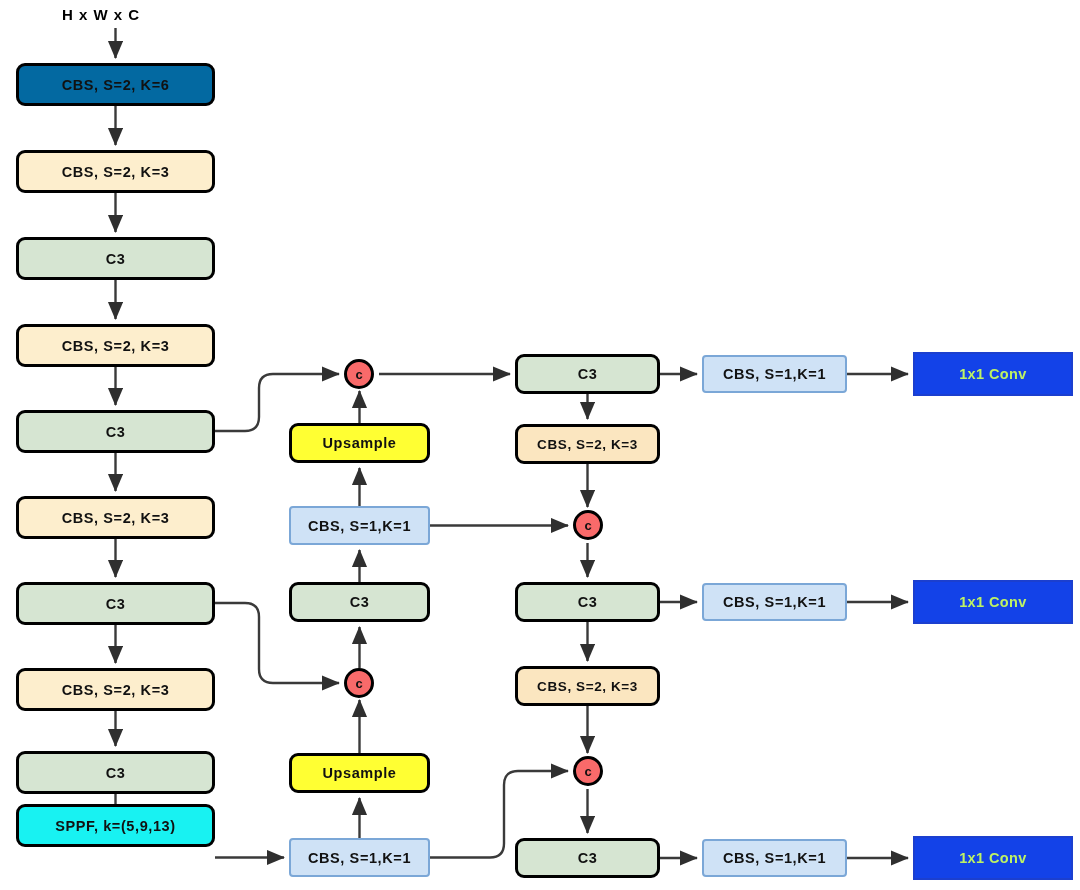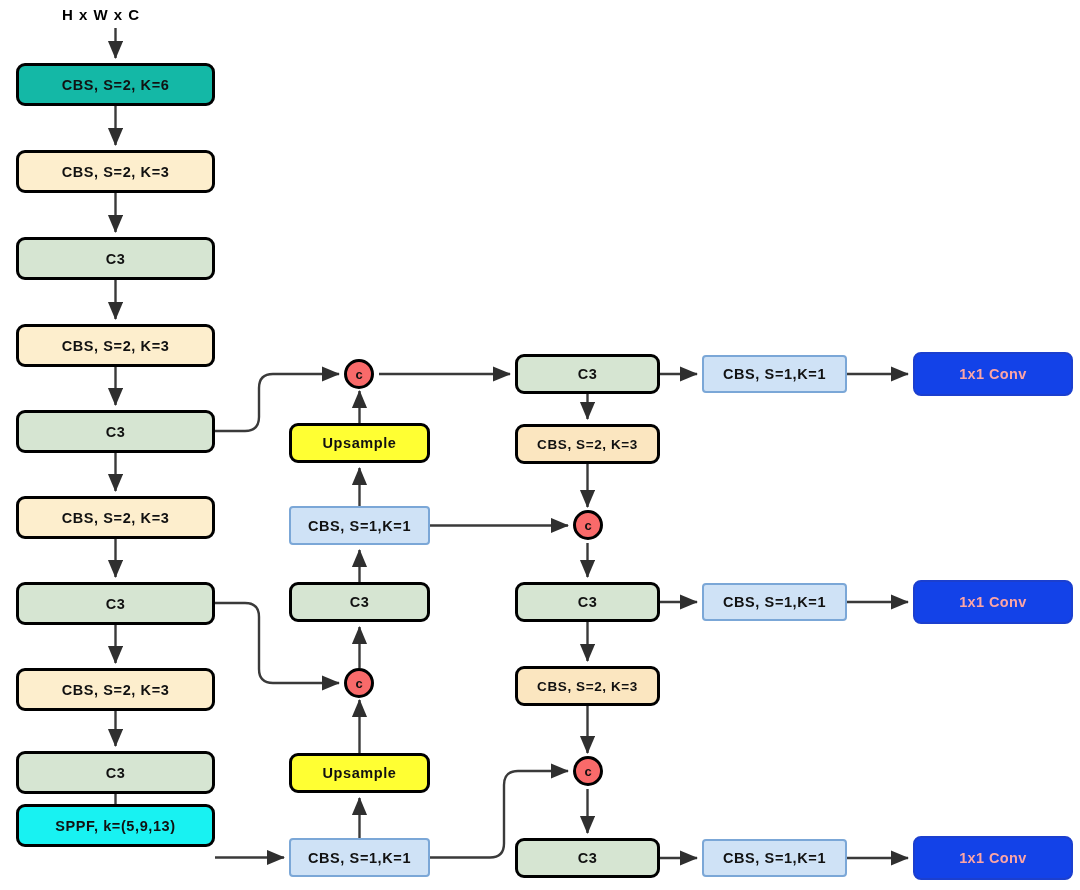--- a/index.html
+++ b/index.html
@@ -39,22 +39,22 @@
     white-space: nowrap;
   }
   .node.soft {
     border-width: 2px;
     border-color: #7ba7d7;
     border-radius: 4px;
   }
   .node.conv {
     border-width: 2px;
     border-color: #1b3fcf;
-    color: #fca5a5;
-    border-radius: 8px;
+    color: #bef264;
+    border-radius: 0;
     letter-spacing: 0.4px;
   }
   .concat {
     position: absolute;
     box-sizing: border-box;
     width: 30px;
     height: 30px;
     border-radius: 50%;
     border: 3px solid #000000;
     display: flex;
@@ -129,21 +129,21 @@
       <path d="M660,858 L697,858"></path>
 
       <path d="M847,374 L908,374"></path>
       <path d="M847,602 L908,602"></path>
       <path d="M847,858 L908,858"></path>
     </g>
   </svg>
 
   <div class="io-label" style="left:62px; top:6px;">H x W x C</div>
 
-  <div class="node" style="left:16px; top:63px; width:199px; height:43px; background:#14b8a6;">CBS,  S=2,  K=6</div>
+  <div class="node" style="left:16px; top:63px; width:199px; height:43px; background:#0369a1;">CBS,  S=2,  K=6</div>
   <div class="node" style="left:16px; top:150px; width:199px; height:43px; background:#fdeecd;">CBS,  S=2,  K=3</div>
   <div class="node" style="left:16px; top:237px; width:199px; height:43px; background:#d6e5d2;">C3</div>
   <div class="node" style="left:16px; top:324px; width:199px; height:43px; background:#fdeecd;">CBS,  S=2,  K=3</div>
   <div class="node" style="left:16px; top:410px; width:199px; height:43px; background:#d6e5d2;">C3</div>
   <div class="node" style="left:16px; top:496px; width:199px; height:43px; background:#fdeecd;">CBS,  S=2,  K=3</div>
   <div class="node" style="left:16px; top:582px; width:199px; height:43px; background:#d6e5d2;">C3</div>
   <div class="node" style="left:16px; top:668px; width:199px; height:43px; background:#fdeecd;">CBS,  S=2,  K=3</div>
   <div class="node" style="left:16px; top:751px; width:199px; height:43px; background:#d6e5d2;">C3</div>
   <div class="node" style="left:16px; top:804px; width:199px; height:43px; background:#18f2f2;">SPPF,  k=(5,9,13)</div>
 

